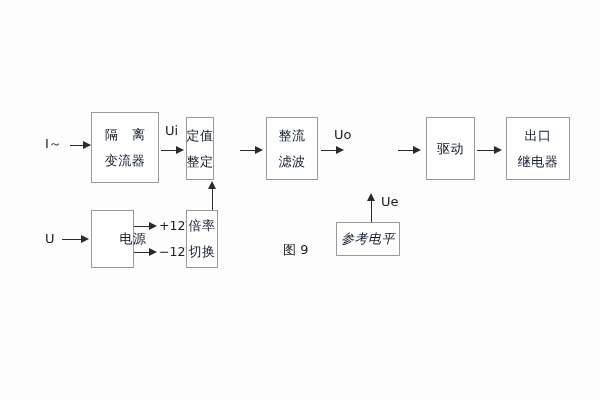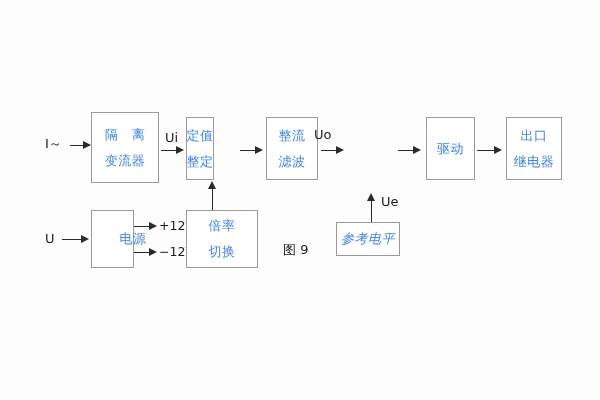--- a/index.html
+++ b/index.html
@@ -18,21 +18,21 @@
   
   .box {
     position: absolute;
     box-sizing: border-box;
     border: 1px solid #9a9a9a;
     background: #ffffff;
     display: flex;
     flex-direction: column;
     align-items: center;
     justify-content: center;
-    color: #3b82f6;
+    color: #0f172a;
     font-size: 13px;
     line-height: 1.05;
   }
   .box .l1, .box .l2 {
     display: block;
     white-space: nowrap;
     letter-spacing: 0.5px;
   }
   .box.two-line .l1 { margin-bottom: 12px; }
   .box.wide-spaced .l1 { letter-spacing: 5px; text-indent: 5px; }
@@ -87,81 +87,81 @@
 
   <div class="txt" style="left:45px; top:137px;">I～</div>
   <div class="lead" style="left:70px; top:145px; width:20px;"></div>
   <div class="arrow-r" style="left:83px; top:141px;"></div>
 
   <div class="box two-line wide-spaced" style="left:91px; top:112px; width:68px; height:71px;">
     <span class="l1">隔 离</span>
     <span class="l2">变流器</span>
   </div>
 
-  <div class="txt" style="left:165px; top:131px;">Ui</div>
+  <div class="txt" style="left:165px; top:124px;">Ui</div>
   <div class="hline" style="left:161px; top:150px; width:18px;"></div>
   <div class="arrow-r" style="left:176px; top:146px;"></div>
 
   <div class="box two-line" style="left:186px; top:117px; width:28px; height:63px;">
     <span class="l1">定值</span>
     <span class="l2">整定</span>
   </div>
 
   <div class="hline" style="left:240px; top:150px; width:18px;"></div>
   <div class="arrow-r" style="left:255px; top:146px;"></div>
 
   <div class="vline" style="left:212px; top:188px; height:22px;"></div>
   <div class="arrow-u" style="left:208px; top:181px;"></div>
 
   <div class="box two-line" style="left:266px; top:117px; width:52px; height:63px;">
     <span class="l1">整流</span>
     <span class="l2">滤波</span>
   </div>
 
-  <div class="txt" style="left:314px; top:128px;">Uo</div>
+  <div class="txt" style="left:334px; top:128px;">Uo</div>
   <div class="hline" style="left:321px; top:150px; width:18px;"></div>
   <div class="arrow-r" style="left:336px; top:146px;"></div>
 
 
   <div class="hline" style="left:398px; top:150px; width:18px;"></div>
   <div class="arrow-r" style="left:413px; top:146px;"></div>
 
   <div class="vline" style="left:371px; top:200px; height:22px;"></div>
   <div class="arrow-u" style="left:367px; top:193px;"></div>
   <div class="txt" style="left:381px; top:195px;text-align:center;">Ue</div>
 
   <div class="box" style="left:426px; top:117px; width:49px; height:63px;">
     <span class="l1">驱动</span>
   </div>
 
   <div class="hline" style="left:477px; top:150px; width:20px;"></div>
   <div class="arrow-r" style="left:494px; top:146px;"></div>
 
-  <div class="box two-line" style="left:506px; top:117px; width:56px; height:63px;">
+  <div class="box two-line" style="left:506px; top:117px; width:64px; height:63px;">
     <span class="l1">出口</span>
     <span class="l2">继电器</span>
   </div>
 
   <div class="txt" style="left:45px; top:232px;">U</div>
   <div class="lead" style="left:62px; top:239px; width:22px;"></div>
   <div class="arrow-r" style="left:81px; top:235px;"></div>
 
   <div class="box" style="left:91px; top:210px; width:42px; height:58px;padding-left:41px;">
     <span class="l1">电源</span>
   </div>
 
   <div class="hline" style="left:134px; top:226px; width:18px;"></div>
   <div class="arrow-r" style="left:149px; top:222px;"></div>
   <div class="txt small" style="left:159px; top:220px;">+12V</div>
 
   <div class="hline" style="left:134px; top:252px; width:18px;"></div>
   <div class="arrow-r" style="left:149px; top:248px;"></div>
   <div class="txt small" style="left:159px; top:246px;">−12V</div>
 
-  <div class="box two-line" style="left:186px; top:210px; width:72px; height:58px;">
+  <div class="box two-line" style="left:186px; top:210px; width:32px; height:58px;">
     <span class="l1">倍率</span>
     <span class="l2">切换</span>
   </div>
 
   <div class="box" style="left:336px; top:222px; width:64px; height:34px;font-style:italic;">
     <span class="l1">参考电平</span>
   </div>
 
   <div class="txt" style="left:283px; top:243px;">图 9</div>
 

